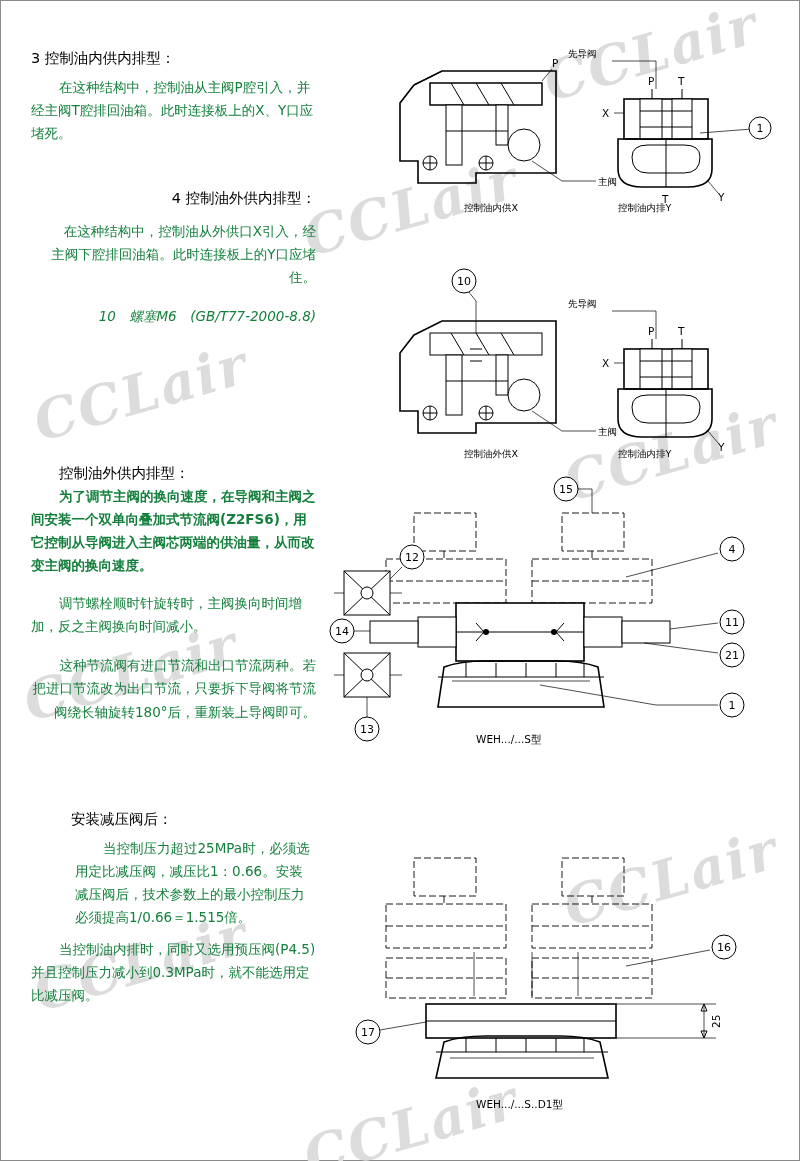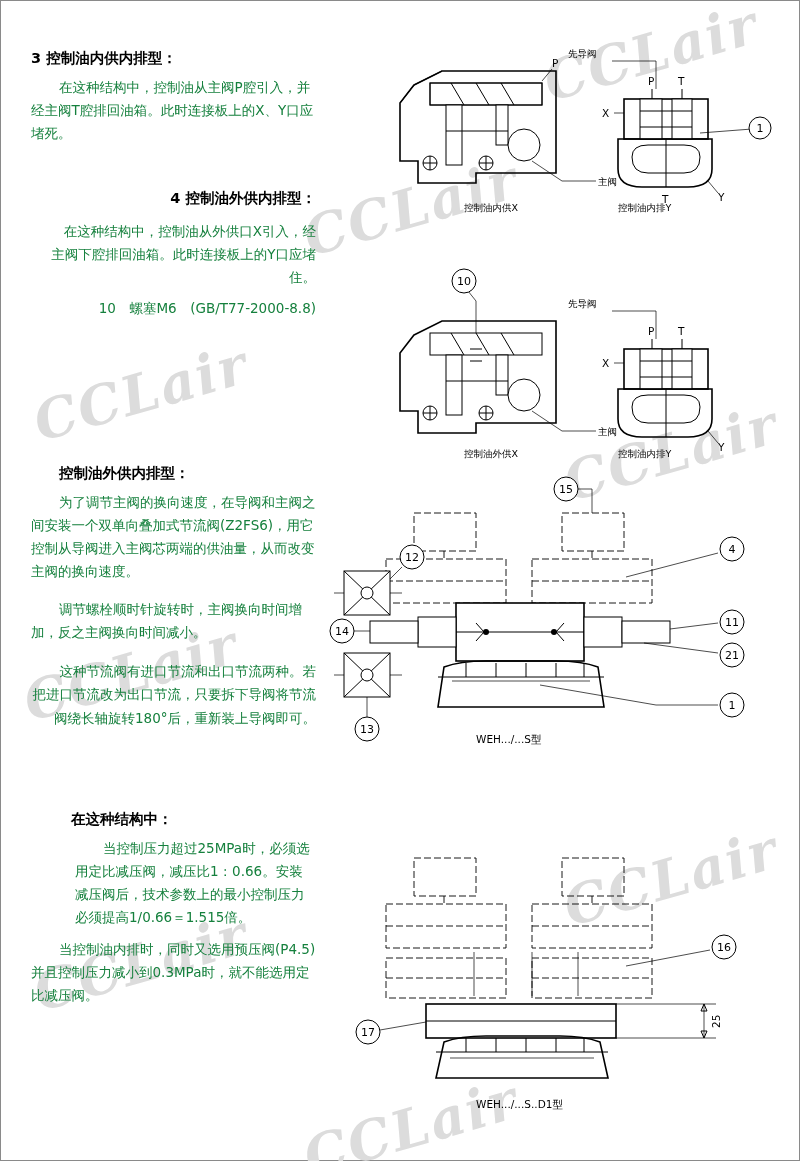--- a/index.html
+++ b/index.html
@@ -27,21 +27,21 @@
     letter-spacing:2px;
     transform:rotate(-16deg);
     white-space:nowrap;
     pointer-events:none;
     user-select:none;
     z-index:5;
   }
   .wm.big{font-size:54px;color:#dcdcdc;}
   
   .tblock{position:absolute;z-index:10;}
-  .h{font-size:14.5px;font-weight:bold;color:#000;line-height:1.5;}
+  .h{font-size:14.5px;font-weight:normal;color:#000;line-height:1.5;}
   .p{font-size:13.5px;color:#15803d;line-height:1.72;}
   .indent{text-indent:28px;}
   
   svg{position:absolute;z-index:8;overflow:visible;}
   .ln{stroke:#000;fill:none;stroke-width:1;}
   .ln2{stroke:#000;fill:none;stroke-width:1.6;}
   .thin{stroke:#000;fill:none;stroke-width:0.7;}
   .dash{stroke:#000;fill:none;stroke-width:0.9;stroke-dasharray:7 3;}
   .hatch{stroke:#000;stroke-width:0.6;}
   .cap{font-size:9.5px;font-family:"DejaVu Sans","Liberation Sans",sans-serif;fill:#000;}
@@ -64,32 +64,32 @@
   <div class="wm big" style="left:300px;top:1095px;">CCLair</div>
 
   <div class="tblock" style="left:30px;top:47px;width:285px;">
     <div class="h">3 控制油内供内排型：</div>
     <div class="p indent" style="margin-top:6px;">在这种结构中，控制油从主阀P腔引入，并经主阀T腔排回油箱。此时连接板上的X、Y口应堵死。</div>
   </div>
 
   <div class="tblock" style="left:30px;top:187px;width:285px;text-align:right;">
     <div class="h">4 控制油外供内排型：</div>
     <div class="p indent" style="margin-top:10px;">在这种结构中，控制油从外供口X引入，经主阀下腔排回油箱。此时连接板上的Y口应堵住。</div>
-    <div class="p" style="margin-top:8px;padding-left:24px;">10　螺塞M6　(GB/T77-2000-8.8)</div>
+    <div class="p" style="margin-top:16px;padding-left:24px;font-style:italic;">10　螺塞M6　(GB/T77-2000-8.8)</div>
   </div>
 
   <div class="tblock" style="left:30px;top:462px;width:285px;">
     <div class="h" style="padding-left:28px;">控制油外供内排型：</div>
-    <div class="p indent" style="margin-top:6px;">为了调节主阀的换向速度，在导阀和主阀之间安装一个双单向叠加式节流阀(Z2FS6)，用它控制从导阀进入主阀芯两端的供油量，从而改变主阀的换向速度。</div>
+    <div class="p indent" style="font-weight:bold;">为了调节主阀的换向速度，在导阀和主阀之间安装一个双单向叠加式节流阀(Z2FS6)，用它控制从导阀进入主阀芯两端的供油量，从而改变主阀的换向速度。</div>
     <div class="p indent" style="margin-top:14px;">调节螺栓顺时针旋转时，主阀换向时间增加，反之主阀换向时间减小。</div>
     <div class="p indent" style="margin-top:16px;text-align:right;">这种节流阀有进口节流和出口节流两种。若把进口节流改为出口节流，只要拆下导阀将节流阀绕长轴旋转180°后，重新装上导阀即可。</div>
   </div>
 
   <div class="tblock" style="left:30px;top:808px;width:285px;">
-    <div class="h" style="padding-left:40px;">在这种结构中：</div>
+    <div class="h" style="padding-left:40px;">安装减压阀后：</div>
     <div class="p indent" style="margin-top:6px;margin-left:44px;">当控制压力超过25MPa时，必须选用定比减压阀，减压比1：0.66。安装减压阀后，技术参数上的最小控制压力必须提高1/0.66＝1.515倍。</div>
     <div class="p indent" style="margin-top:8px;">当控制油内排时，同时又选用预压阀(P4.5)并且控制压力减小到0.3MPa时，就不能选用定比减压阀。</div>
   </div>
 
   <svg width="440" height="185" viewBox="0 0 440 185" style="left:355px;top:40px;">
     <defs>
       <pattern id="h1" patternUnits="userSpaceOnUse" width="6" height="6" patternTransform="rotate(45)">
         <line x1="0" y1="0" x2="0" y2="6" class="hatch"></line>
       </pattern>
       <pattern id="h2" patternUnits="userSpaceOnUse" width="6" height="6" patternTransform="rotate(-45)">

